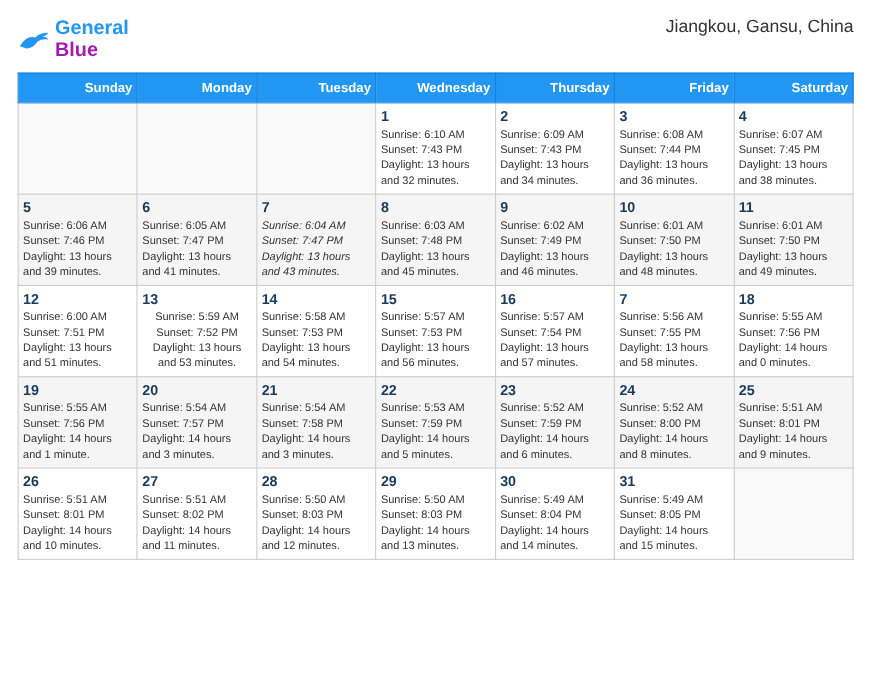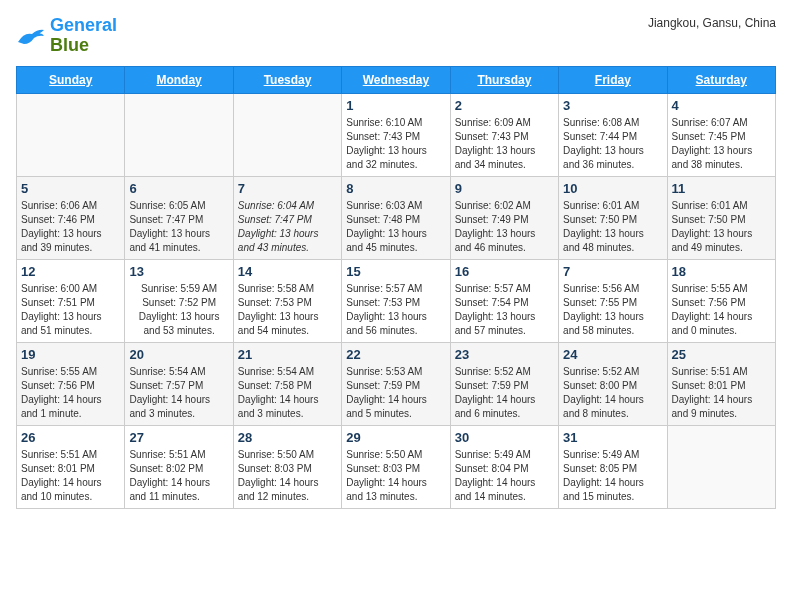--- a/index.html
+++ b/index.html
@@ -36,36 +36,35 @@
     }
     .title-section {
       text-align: right;
     }
     .month-title {
       font-size: 36px;
       font-weight: bold;
       color: #1a3a5c;
     }
     .location-title {
-      font-size: 12px;
+      font-size: 16px;
       color: #333;
     }
     .calendar {
       width: 100%;
       border-collapse: collapse;
       font-size: 11px;
     }
     .calendar th {
       background-color: #2196F3;
       color: #fff;
       padding: 6px 4px;
-      text-align: center;
+      text-align: right;
       font-size: 12px;
       border: 1px solid #1a7fd4;
-      text-decoration: underline;
     }
     .calendar td {
       border: 1px solid #ccc;
       vertical-align: top;
       padding: 4px;
       width: calc(100%/7);
       min-height: 80px;
       background: #fff;
     }
     .calendar tr:nth-child(even) td {
@@ -88,21 +87,21 @@
   </style>
 </head>
 <body>
 
 <div class="header-section">
   <div class="logo">
     <svg class="logo-bird" viewBox="0 0 30 24" xmlns="http://www.w3.org/2000/svg">
       <path d="M2,18 Q8,8 16,10 Q22,5 28,6 Q24,10 20,10 Q26,8 28,12 Q22,11 18,14 Q14,20 8,20 Z" fill="#2196F3"></path>
     </svg>
     <div>
-      <div class="logo-text"><span>General</span><br><span style="color:#4d7c0f">Blue</span></div>
+      <div class="logo-text"><span>General</span><br><span style="color:#a21caf">Blue</span></div>
     </div>
   </div>
   <div class="title-section">
     <div class="location-title">Jiangkou, Gansu, China</div>
   </div>
 </div>
 
 <table class="calendar">
   <thead>
     <tr>

